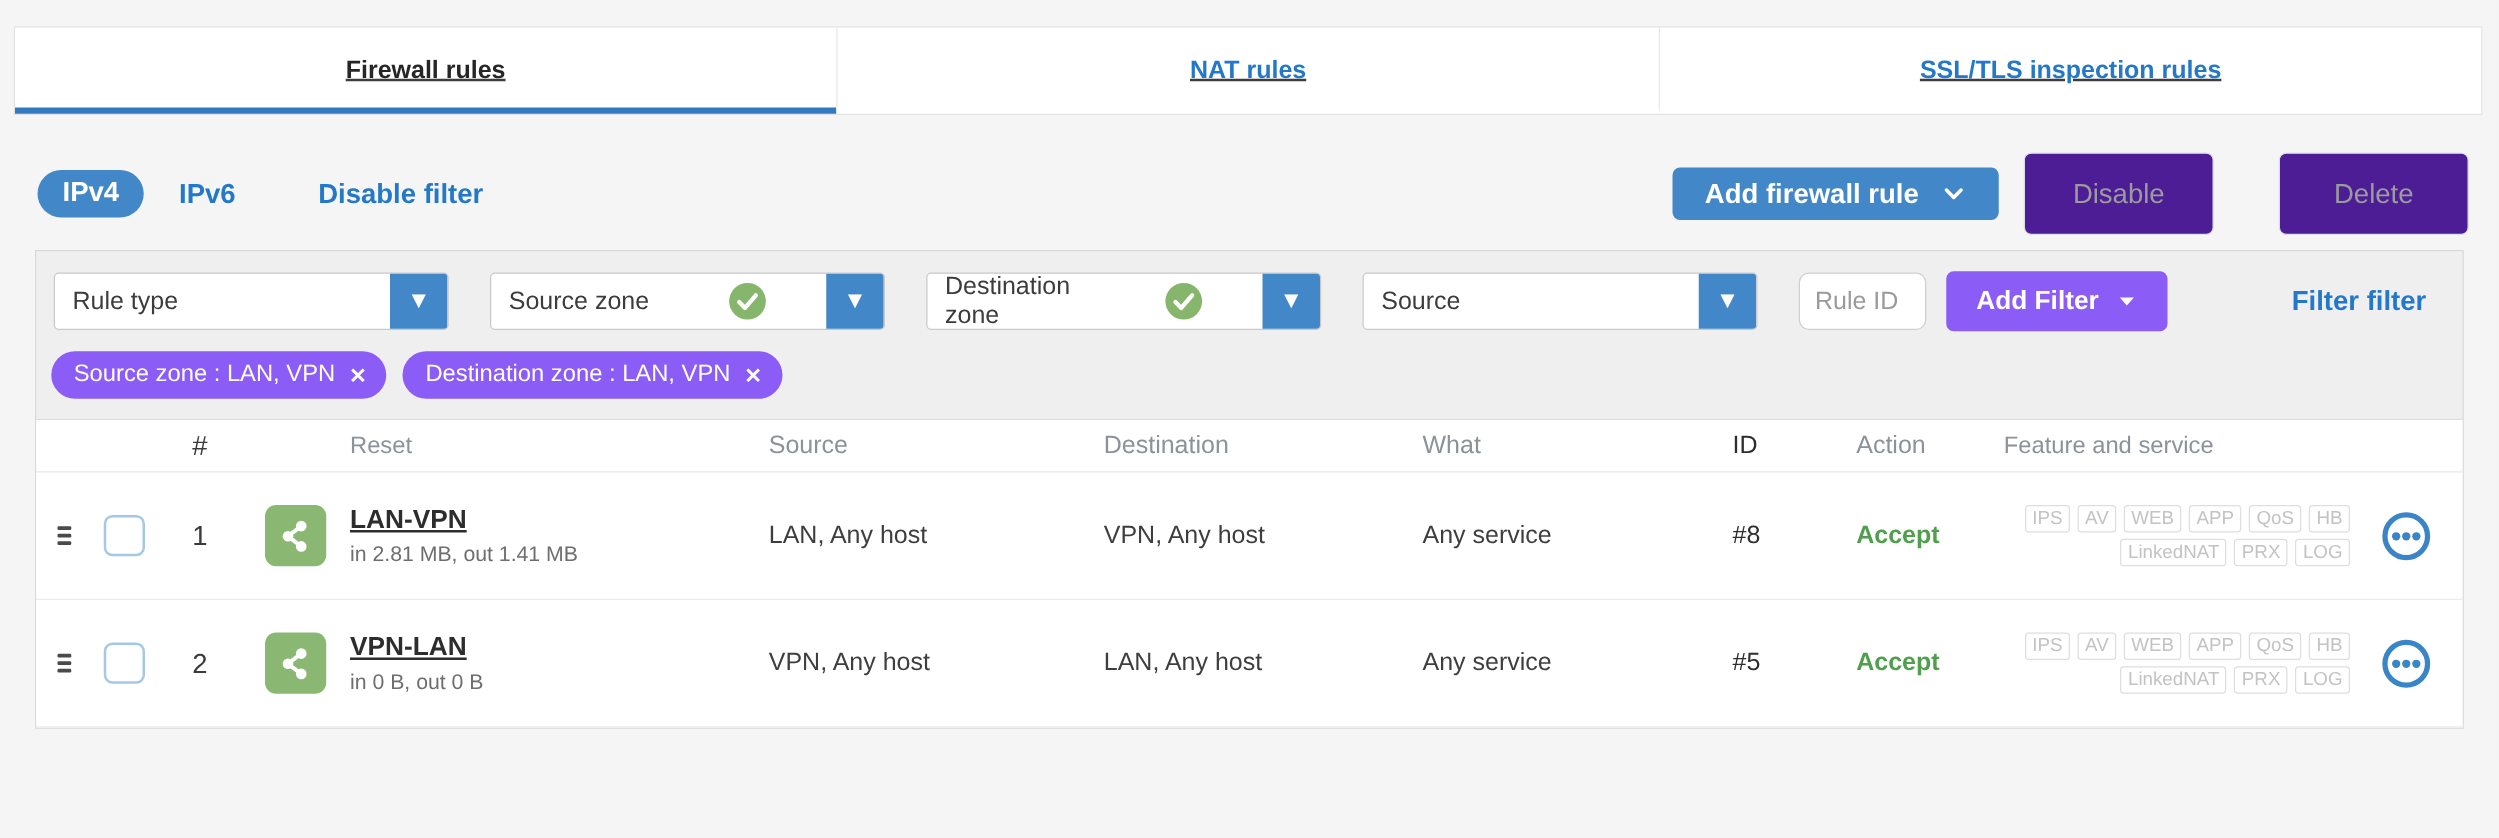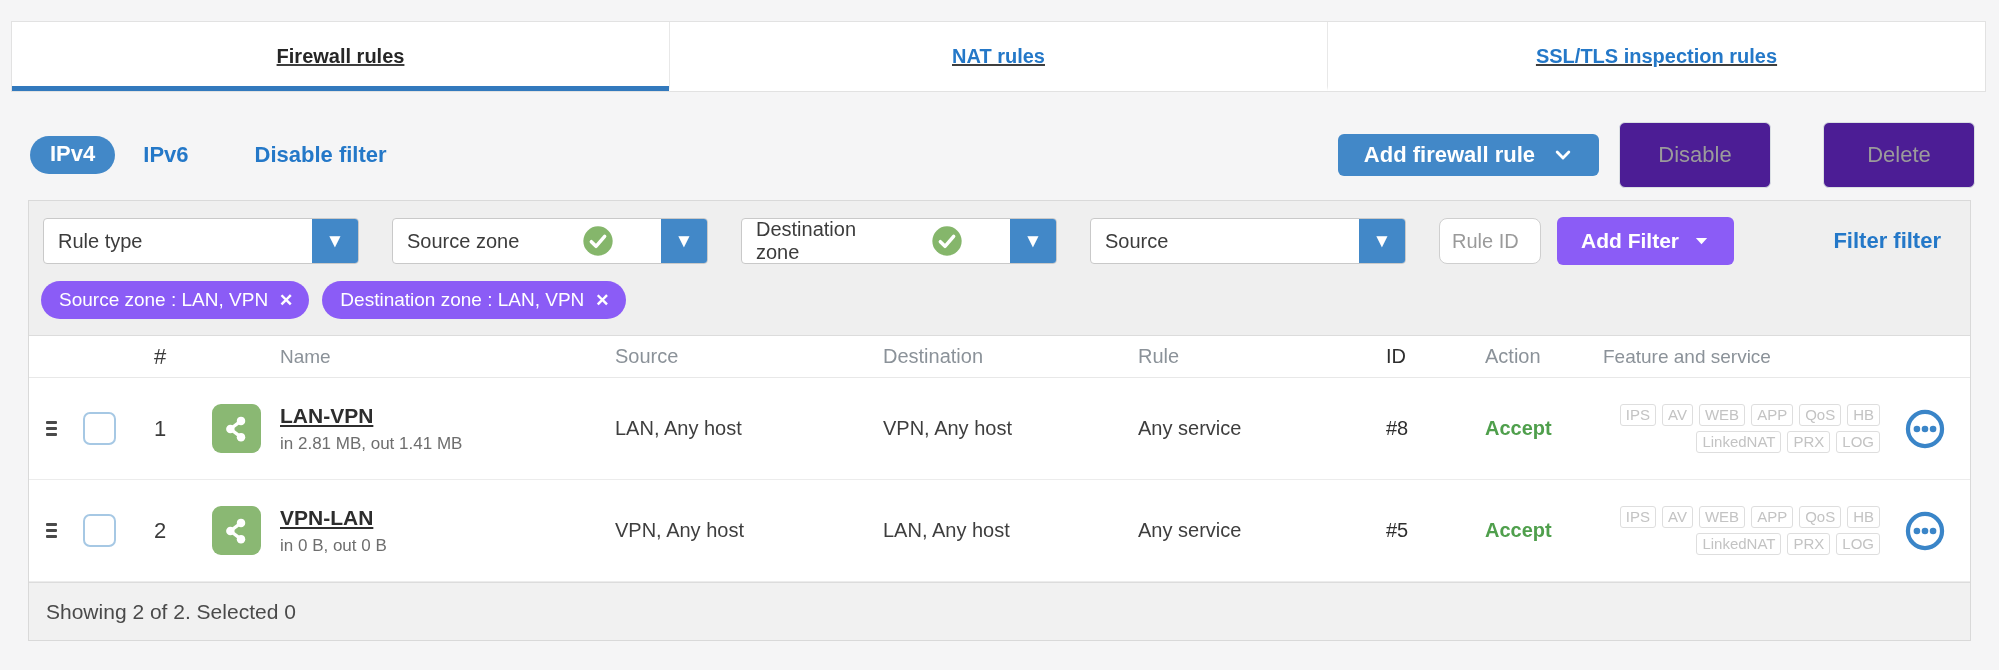--- a/index.html
+++ b/index.html
@@ -233,24 +233,24 @@
       <span class="x">✕</span>
     </div>
   </div>
 
   <div class="table">
 
     <div class="tr thead">
       <div class="c-spacer"></div>
       <div class="c-num th">#</div>
       <div class="c-icon"></div>
-      <div class="c-name th">Name</div>
+      <div class="c-name th">Reset</div>
       <div class="c-source th">Source</div>
       <div class="c-dest th">Destination</div>
-      <div class="c-what th">Rule</div>
+      <div class="c-what th">What</div>
       <div class="c-id th">ID</div>
       <div class="c-action th" style="color:#8b9299;font-weight:500">Action</div>
       <div class="c-feat th">Feature and service</div>
       <div class="c-menu"></div>
     </div>
 
     <div class="tr row">
       <div class="c-drag">
         <div class="drag-handle">
             <i></i>
@@ -363,18 +363,15 @@
           <svg viewBox="0 0 24 24" width="44" height="44">
               <circle cx="12" cy="12" r="9.3" fill="none" stroke="#3a85c8" stroke-width="2.3"></circle>
               <circle cx="7.6" cy="12" r="1.8" fill="#3a85c8"></circle>
               <circle cx="12" cy="12" r="1.8" fill="#3a85c8"></circle>
               <circle cx="16.4" cy="12" r="1.8" fill="#3a85c8"></circle>
             </svg>
         </span>
       </div>
     </div>
 
-    <div class="tfoot">
-      <span>Showing 2 of 2. Selected 0</span>
-    </div>
 
   </div>
 </div>
 
 </body></html>

